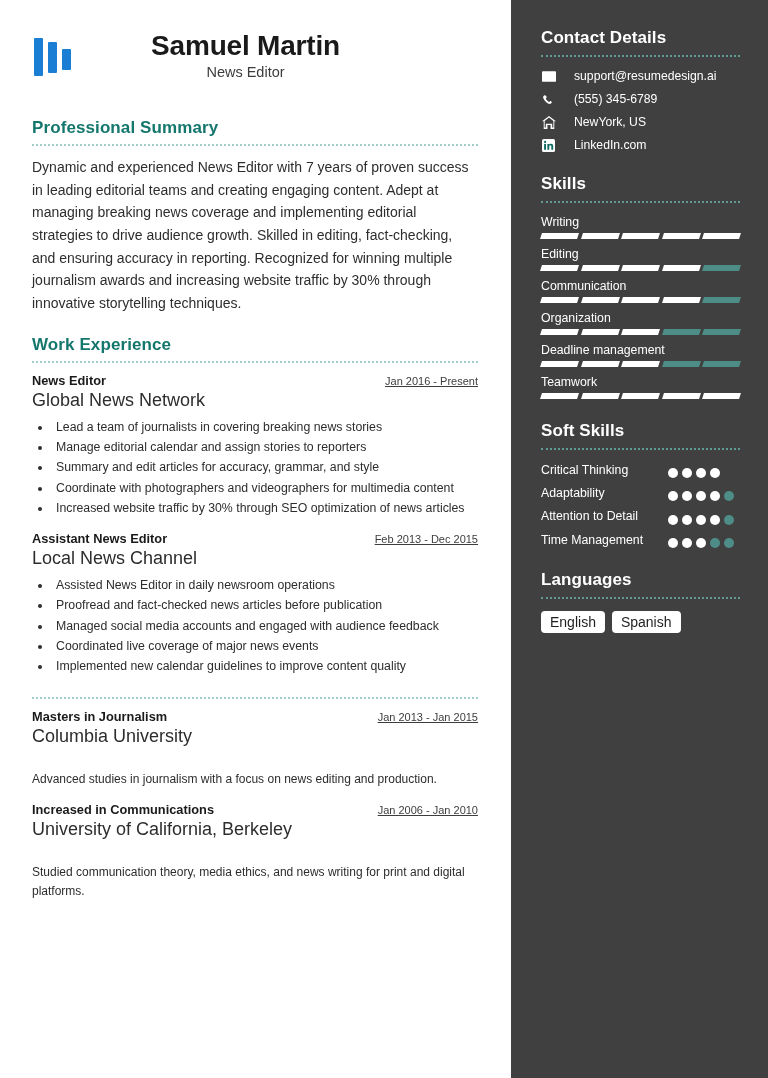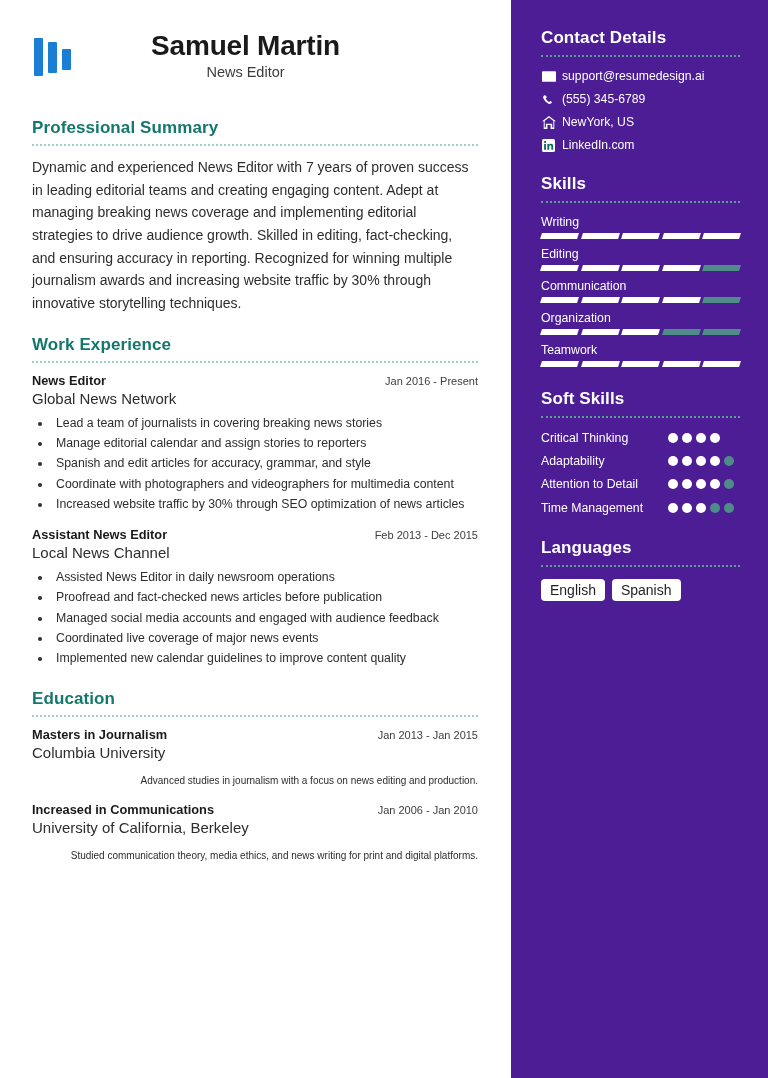--- a/index.html
+++ b/index.html
@@ -33,53 +33,53 @@
     letter-spacing: 0.1px; padding-bottom: 6px;
   }
   .dotline { border-top: 2px dotted #9fcfc9; height: 0; margin-bottom: 10px; }
 
   .summary { font-size: 14px; line-height: 1.62; color: #2d2d2d; }
 
   .entry { margin-top: 13px; }
   .entry:first-of-type { margin-top: 0; }
   .entry-head { display: flex; align-items: baseline; justify-content: space-between; }
   .entry-title { font-size: 12.8px; font-weight: bold; color: #1a1a1a; }
-  .entry-date { font-size: 11px; color: #3d3d3d; white-space: nowrap; padding-left: 10px; }
-  .entry-sub { font-size: 15px; color: #2d2d2d; margin-top: 2px; }
-  .entry-desc { font-size: 10px; line-height: 1.6; color: #2d2d2d; margin-top: 12px; text-align: right; }
+  .entry-date { font-size: 11px; color: #3d3d3d; white-space: nowrap; padding-left: 10px; text-decoration: underline; }
+  .entry-sub { font-size: 18px; color: #2d2d2d; margin-top: 2px; }
+  .entry-desc { font-size: 12px; line-height: 1.6; color: #2d2d2d; margin-top: 23px; }
   ul.bullets { margin: 7px 0 0 20px; }
   ul.bullets li { font-size: 12.3px; line-height: 1.57; color: #2d2d2d; padding-left: 4px; margin-bottom: 1px; }
 
   
   .sidebar {
     width: 257px; height: 1078px;
-    background: #4c1d95;
+    background: #404040;
     padding: 28px 28px 0 30px;
     color: #ffffff;
   }
   .side-title {
     font-size: 17px; font-weight: bold; color: #ffffff;
     padding-bottom: 7px; letter-spacing: 0.1px;
   }
   .side-dotline { border-top: 2px dotted #5e9d96; height: 0; margin-bottom: 12px; }
   .side-block { margin-bottom: 22px; }
 
-  .contact-row { display: flex; align-items: center; gap: 6px; margin-bottom: 9px; }
+  .contact-row { display: flex; align-items: center; gap: 18px; margin-bottom: 9px; }
   .contact-ico { width: 15px; display: flex; align-items: center; justify-content: center; color: #ffffff; flex: 0 0 15px; }
   .contact-ico svg { display: block; fill: #ffffff; }
   .contact-txt { font-size: 12.2px; color: #ffffff; }
 
   .skill-row { margin-bottom: 8px; }
   .skill-name { font-size: 12.3px; color: #ffffff; margin-bottom: 4px; }
   .bar { display: flex; gap: 4px; }
   .seg { height: 6px; flex: 1; transform: skewX(-18deg); }
   .seg.on { background: #ffffff; }
   .seg.off { background: #4e8d87; }
 
-  .soft-row { display: flex; align-items: flex-start; justify-content: space-between; margin-bottom: 7px; gap: 4px; }
+  .soft-row { display: flex; align-items: flex-end; justify-content: space-between; margin-bottom: 7px; gap: 4px; }
   .soft-name { font-size: 12.3px; color: #ffffff; line-height: 1.32; max-width: 118px; }
   .dots { display: flex; flex-wrap: wrap; width: 72px; gap: 4px; padding-top: 3px; }
   .dot { width: 10px; height: 10px; border-radius: 50%; }
   .dot.on { background: #ffffff; }
   .dot.off { background: #4e8d87; }
 
   .langs { display: flex; flex-wrap: wrap; gap: 7px; }
   .lang {
     background: #ffffff; color: #1f1f1f; font-size: 14px;
     padding: 3px 9px; border-radius: 4px;
@@ -116,21 +116,21 @@
       <div id="experience-list">
           <div class="entry">
             <div class="entry-head">
        <span class="entry-title">News Editor</span>
        <span class="entry-date">Jan 2016 - Present</span>
      </div>
      <div class="entry-sub">Global News Network</div>
      <ul class="bullets">
               <li>Lead a team of journalists in covering breaking news stories</li>
               <li>Manage editorial calendar and assign stories to reporters</li>
-              <li>Spanish and edit articles for accuracy, grammar, and style</li>
+              <li>Summary and edit articles for accuracy, grammar, and style</li>
               <li>Coordinate with photographers and videographers for multimedia content</li>
               <li>Increased website traffic by 30% through SEO optimization of news articles</li>
             </ul>
           </div>
           <div class="entry">
             <div class="entry-head">
        <span class="entry-title">Assistant News Editor</span>
        <span class="entry-date">Feb 2013 - Dec 2015</span>
      </div>
      <div class="entry-sub">Local News Channel</div>
@@ -139,21 +139,20 @@
               <li>Proofread and fact-checked news articles before publication</li>
               <li>Managed social media accounts and engaged with audience feedback</li>
               <li>Coordinated live coverage of major news events</li>
               <li>Implemented new calendar guidelines to improve content quality</li>
             </ul>
           </div>
         </div>
     </div>
 
     <div class="section">
-      <div class="sec-title">Education</div>
       <div class="dotline"></div>
       <div id="education-list">
           <div class="entry">
             <div class="entry-head">
        <span class="entry-title">Masters in Journalism</span>
        <span class="entry-date">Jan 2013 - Jan 2015</span>
      </div>
      <div class="entry-sub">Columbia University</div>
      <div class="entry-desc">Advanced studies in journalism with a focus on news editing and production.</div>
           </div>
@@ -254,20 +253,30 @@
             <div class="skill-name">Organization</div>
      <div class="bar">
               <span class="seg on"></span>
               <span class="seg on"></span>
               <span class="seg on"></span>
               <span class="seg off"></span>
               <span class="seg off"></span>
             </div>
           </div>
           <div class="skill-row">
+            <div class="skill-name">Deadline management</div>
+     <div class="bar">
+              <span class="seg on"></span>
+              <span class="seg on"></span>
+              <span class="seg on"></span>
+              <span class="seg off"></span>
+              <span class="seg off"></span>
+            </div>
+          </div>
+          <div class="skill-row">
             <div class="skill-name">Teamwork</div>
      <div class="bar">
               <span class="seg on"></span>
               <span class="seg on"></span>
               <span class="seg on"></span>
               <span class="seg on"></span>
               <span class="seg on"></span>
             </div>
           </div>
         </div>

